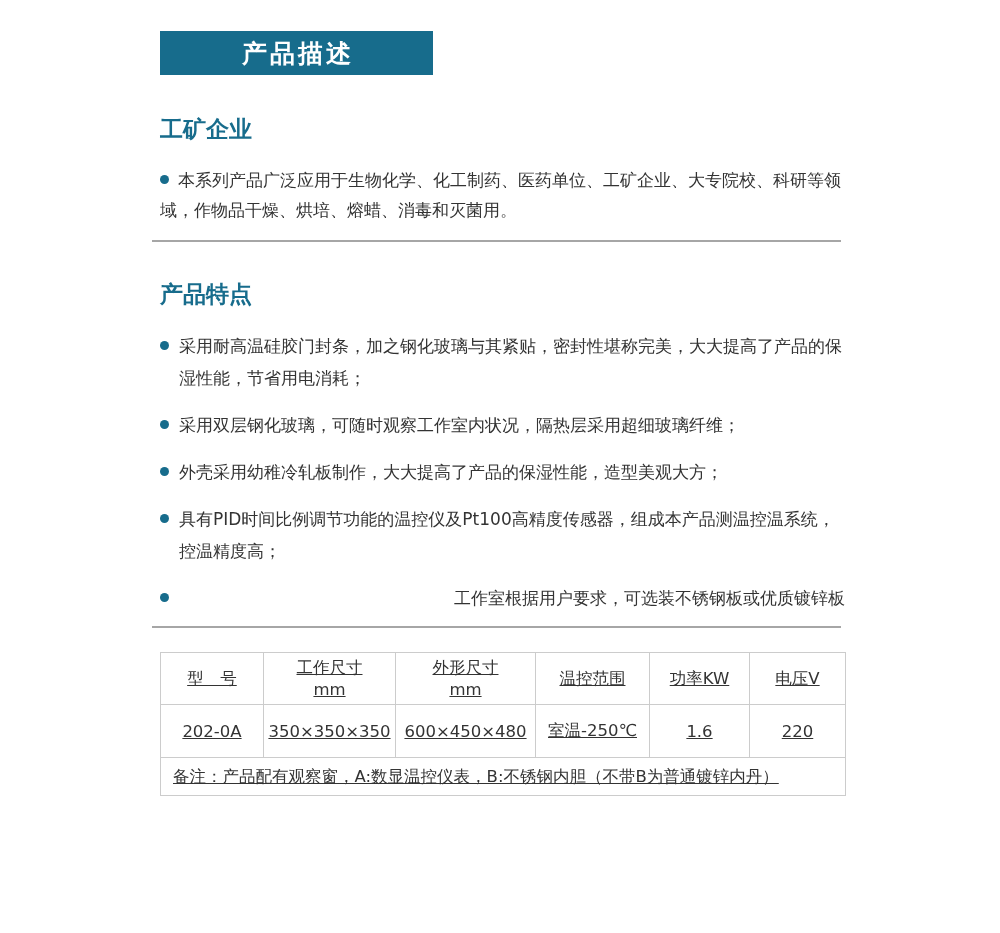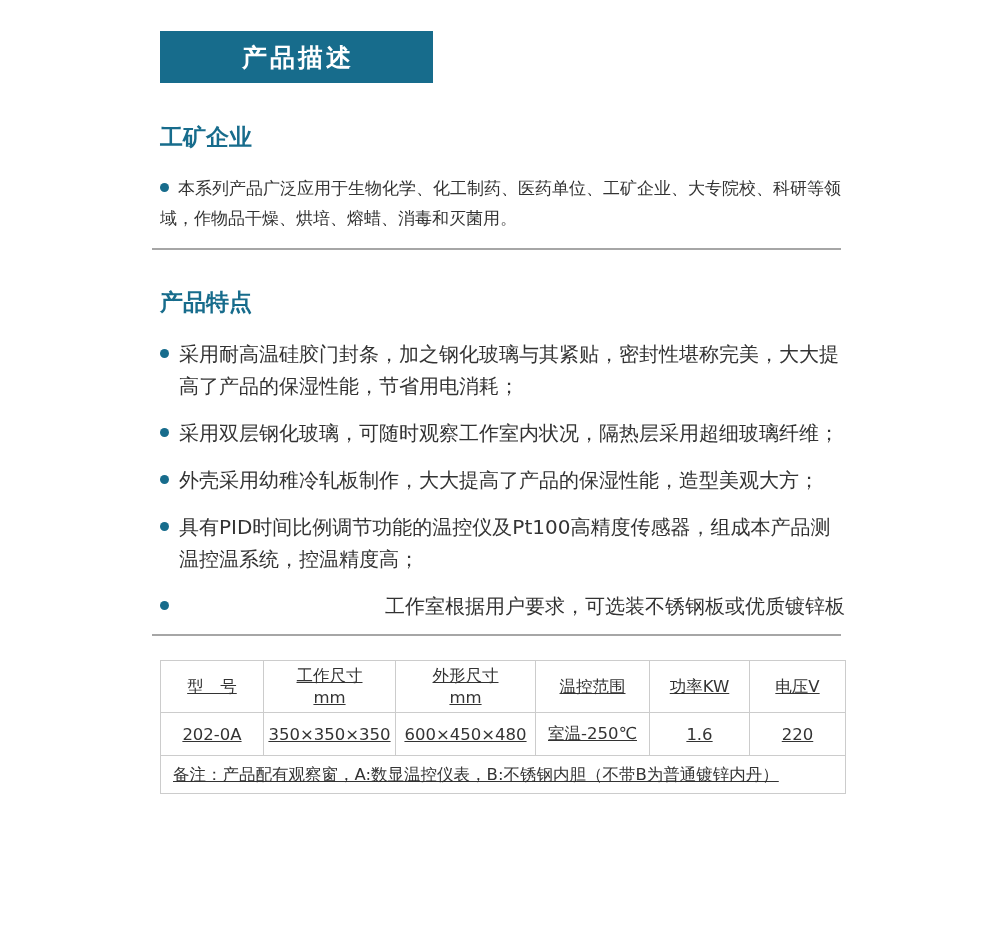--- a/index.html
+++ b/index.html
@@ -6,21 +6,21 @@
   * { box-sizing:border-box; }
   html,body { margin:0; padding:0; }
   body {
     width:1000px; height:933px; background:#ffffff;
     font-family:"DejaVu Sans","Liberation Sans",sans-serif;
     color:var(--body);
   }
   .content { margin-left:160px; width:685px; }
 
   .banner {
-    margin-top:31px; width:273px; height:52px;
+    margin-top:31px; width:273px; height:44px;
     background:var(--accent); color:#ffffff;
     display:flex; align-items:center; justify-content:center;
     font-size:25px; font-weight:bold; letter-spacing:3px; padding-left:3px;
   }
 
   .section-heading {
     color:var(--accent); font-size:23px; font-weight:bold;
     line-height:30px; margin:0;
   }
   .heading-usage    { margin-top:39px; }
@@ -36,39 +36,39 @@
   }
 
   .divider {
     border:none; border-top:2px solid var(--divider);
     margin:15px 0 0 -8px; width:689px; height:0;
   }
   .divider-2 { margin-top:12px; }
 
   .features-list { list-style:none; margin:21px 0 0 0; padding:0; }
   .feature-item {
-    position:relative; padding-left:19px; font-size:20px;
+    position:relative; padding-left:19px; font-size:17px;
     line-height:32px; margin-bottom:15px; color:var(--body);
   }
   .feature-item:last-child { margin-bottom:0;text-align:right; }
   .dot-abs {
     position:absolute; left:0; top:11px; width:9px; height:9px;
     border-radius:50%; background:var(--accent);
   }
 
   table.specs {
     border-collapse:collapse; table-layout:fixed; width:685px;
     margin-top:24px; font-size:16.5px; color:var(--body);text-decoration:underline;
   }
   table.specs th, table.specs td {
     border:1px solid var(--tborder); text-align:center;
     font-weight:normal; padding:0;
   }
   table.specs th { height:52px; white-space:pre-line; line-height:22px; }
-  table.specs td.data-cell { height:43px; }
+  table.specs td.data-cell { height:53px; }
   table.specs td.note-cell {
     height:38px; text-align:left; padding:6px 12px; line-height:24px;
   }
 </style>
 </head>
 <body>
 
 <div class="content">
 
   <div class="banner">

